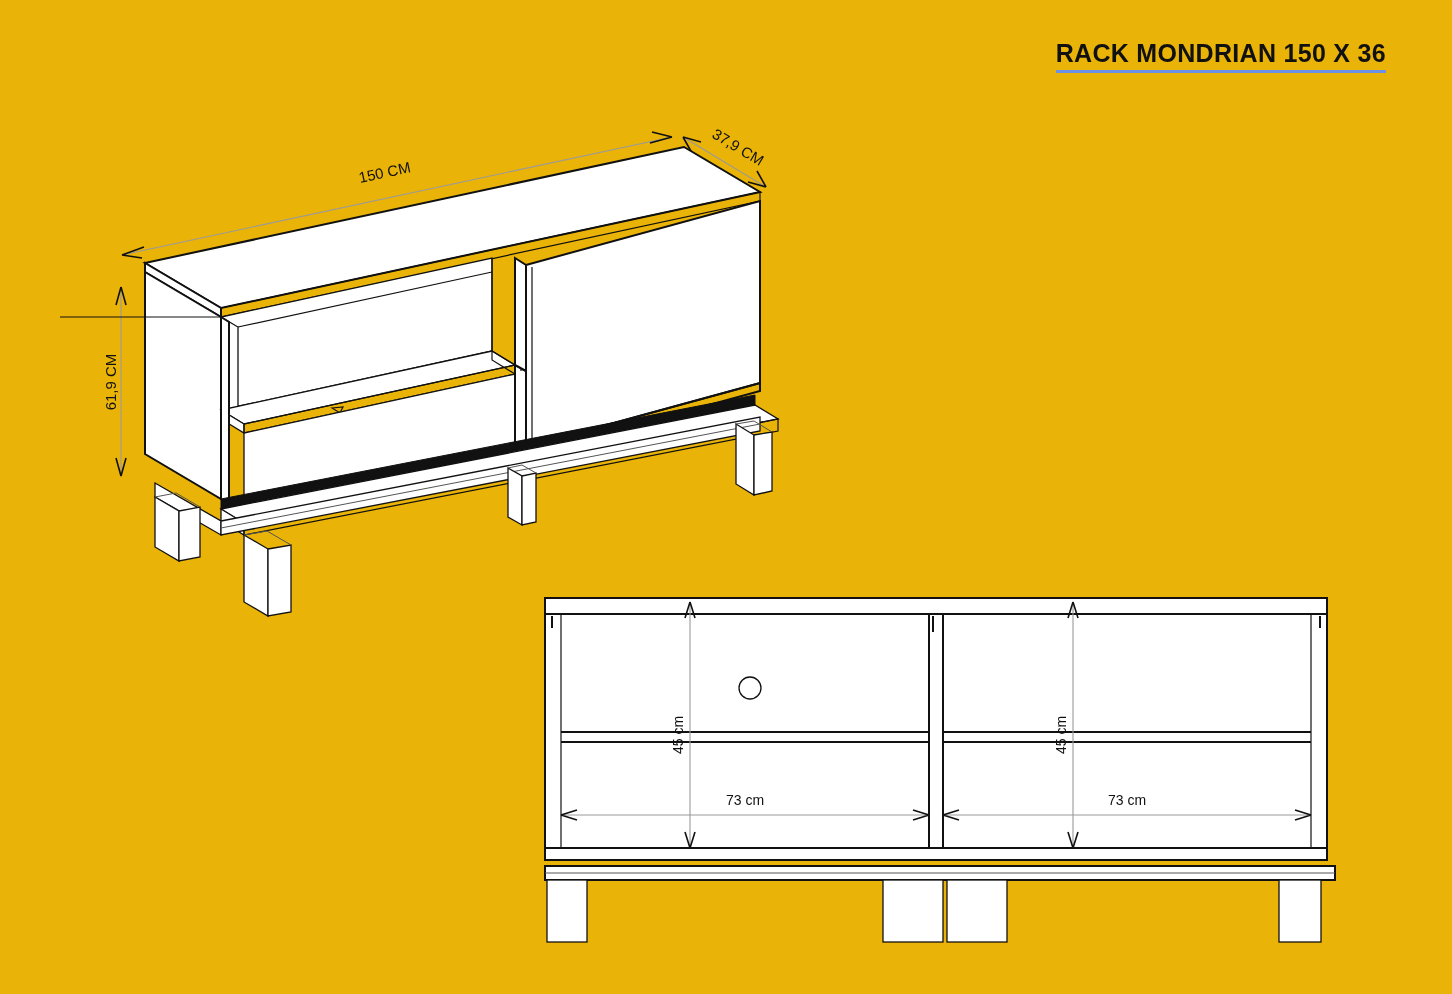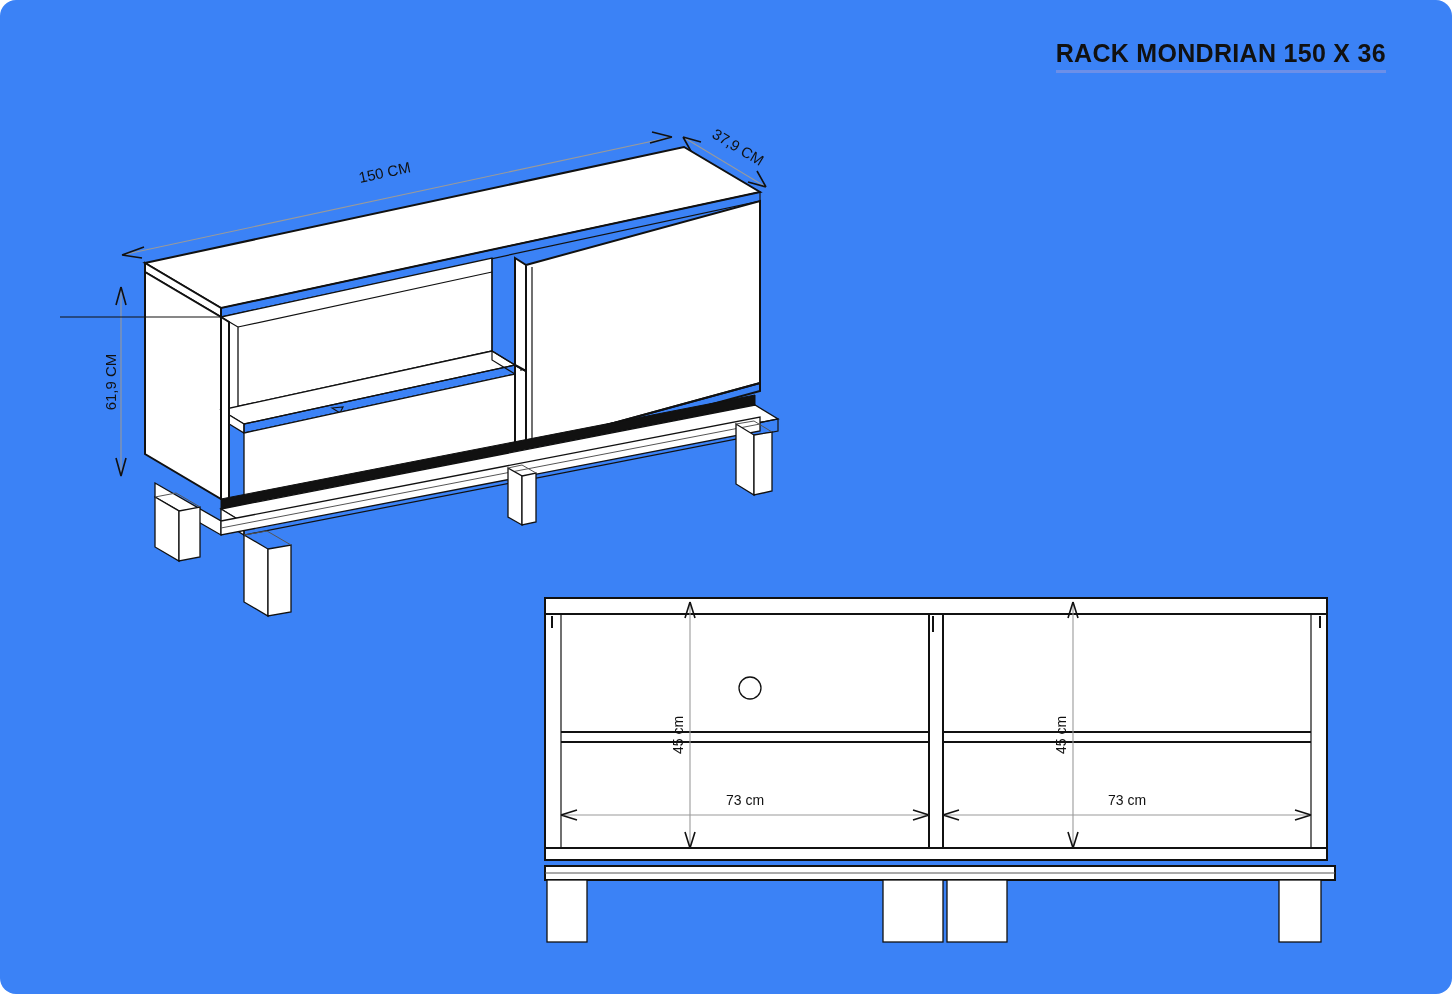--- a/index.html
+++ b/index.html
@@ -49,21 +49,21 @@
   .fillw    { fill: #ffffff; stroke: #111111; stroke-width: 2; }
   .fillw-thin { fill: #ffffff; stroke: #111111; stroke-width: 1.3; }
   .dimline  { fill: none; stroke: #9a9a9a; stroke-width: 1.1; }
   .dimarrow { fill: none; stroke: #111111; stroke-width: 1.6; stroke-linecap: butt; }
   .dimtext  { font-family: "Liberation Sans", sans-serif; font-size: 15px; fill: #111111; }
   .dimtext-sm { font-family: "Liberation Sans", sans-serif; font-size: 14px; fill: #111111; }
 </style>
 </head>
 <body>
 
-<div id="sheet" style="background: #3b82f6; border-radius: 16px;">
+<div id="sheet" style="background: #eab308;">
 
   <div id="title-block">
     <div id="title-text">RACK MONDRIAN 150 X 36</div>
     <div id="title-rule" style="background: rgb(108, 143, 232);"></div>
   </div>
 
   <svg id="iso-view" width="800" height="580" viewBox="0 0 800 580" style="position:absolute; left:60px; top:95px;">
 
     <g>
       <line class="dimline" x1="62" y1="160" x2="612" y2="42"></line>

